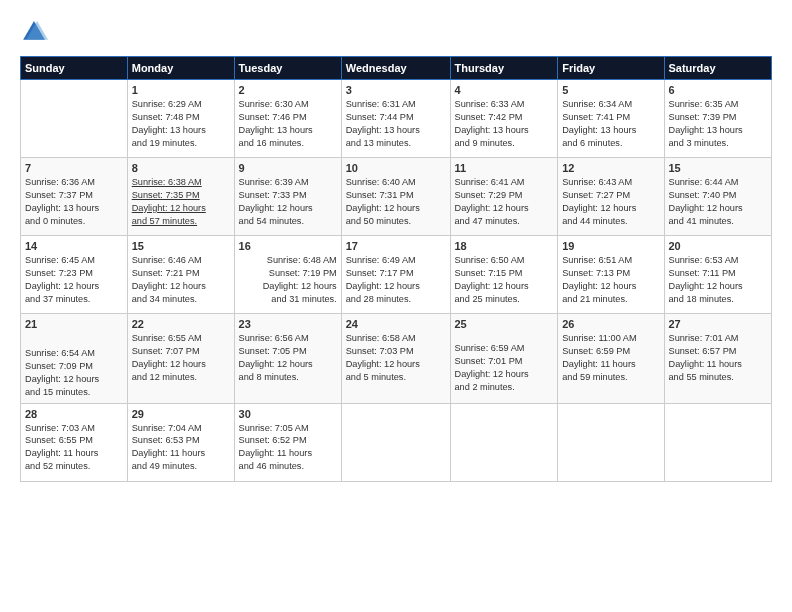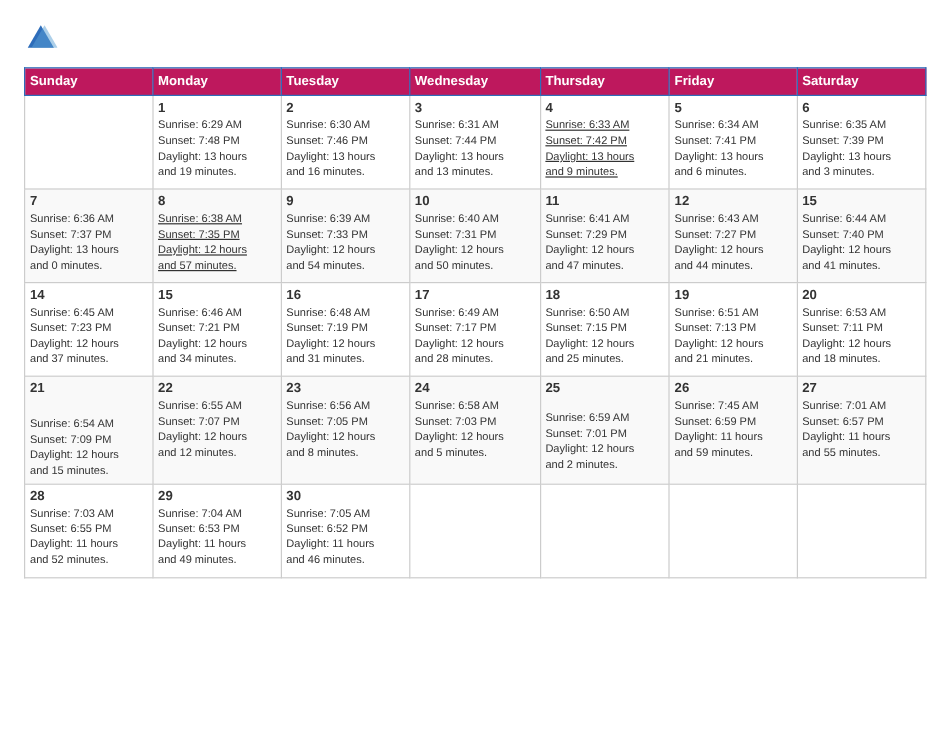--- a/index.html
+++ b/index.html
@@ -51,21 +51,21 @@
     .subtitle {
       font-size: 13px;
       color: #555;
     }
     table {
       width: 100%;
       border-collapse: collapse;
       font-size: 10px;
     }
     thead tr th {
-      background: #be185d;
+      background: #0f172a;
       color: #fff;
       font-size: 11px;
       font-weight: bold;
       padding: 5px 4px;
       text-align: left;
       border: 1px solid #2e6dba;
     }
     tbody tr td {
       border: 1px solid #ccc;
       vertical-align: top;
@@ -145,21 +145,21 @@
           </td>
           <td>
             <span class="day-num">3</span>
             <div class="day-info" style="white-space: pre-line;">Sunrise: 6:31 AM
 Sunset: 7:44 PM
 Daylight: 13 hours
 and 13 minutes.</div>
           </td>
           <td>
             <span class="day-num">4</span>
-            <div class="day-info" style="white-space: pre-line; text-decoration: underline;">Sunrise: 6:33 AM
+            <div class="day-info" style="white-space: pre-line;">Sunrise: 6:33 AM
 Sunset: 7:42 PM
 Daylight: 13 hours
 and 9 minutes.</div>
           </td>
           <td>
             <span class="day-num">5</span>
             <div class="day-info" style="white-space: pre-line;">Sunrise: 6:34 AM
 Sunset: 7:41 PM
 Daylight: 13 hours
 and 6 minutes.</div>
@@ -233,21 +233,21 @@
           </td>
           <td>
             <span class="day-num">15</span>
             <div class="day-info" style="white-space: pre-line;">Sunrise: 6:46 AM
 Sunset: 7:21 PM
 Daylight: 12 hours
 and 34 minutes.</div>
           </td>
           <td>
             <span class="day-num">16</span>
-            <div class="day-info" style="white-space: pre-line;">Sunrise: 6:48 AM
+            <div class="day-info" style="white-space: pre-line; text-align: right;">Sunrise: 6:48 AM
 Sunset: 7:19 PM
 Daylight: 12 hours
 and 31 minutes.</div>
           </td>
           <td>
             <span class="day-num">17</span>
             <div class="day-info" style="white-space: pre-line;">Sunrise: 6:49 AM
 Sunset: 7:17 PM
 Daylight: 12 hours
 and 28 minutes.</div>
@@ -305,21 +305,21 @@
           </td>
           <td>
             <span class="day-num">25</span>
             <div class="day-info" style="white-space: pre-line; margin-top: 12px;">Sunrise: 6:59 AM
 Sunset: 7:01 PM
 Daylight: 12 hours
 and 2 minutes.</div>
           </td>
           <td>
             <span class="day-num">26</span>
-            <div class="day-info" style="white-space: pre-line;">Sunrise: 7:45 AM
+            <div class="day-info" style="white-space: pre-line;">Sunrise: 11:00 AM
 Sunset: 6:59 PM
 Daylight: 11 hours
 and 59 minutes.</div>
           </td>
           <td>
             <span class="day-num">27</span>
             <div class="day-info" style="white-space: pre-line;">Sunrise: 7:01 AM
 Sunset: 6:57 PM
 Daylight: 11 hours
 and 55 minutes.</div>

